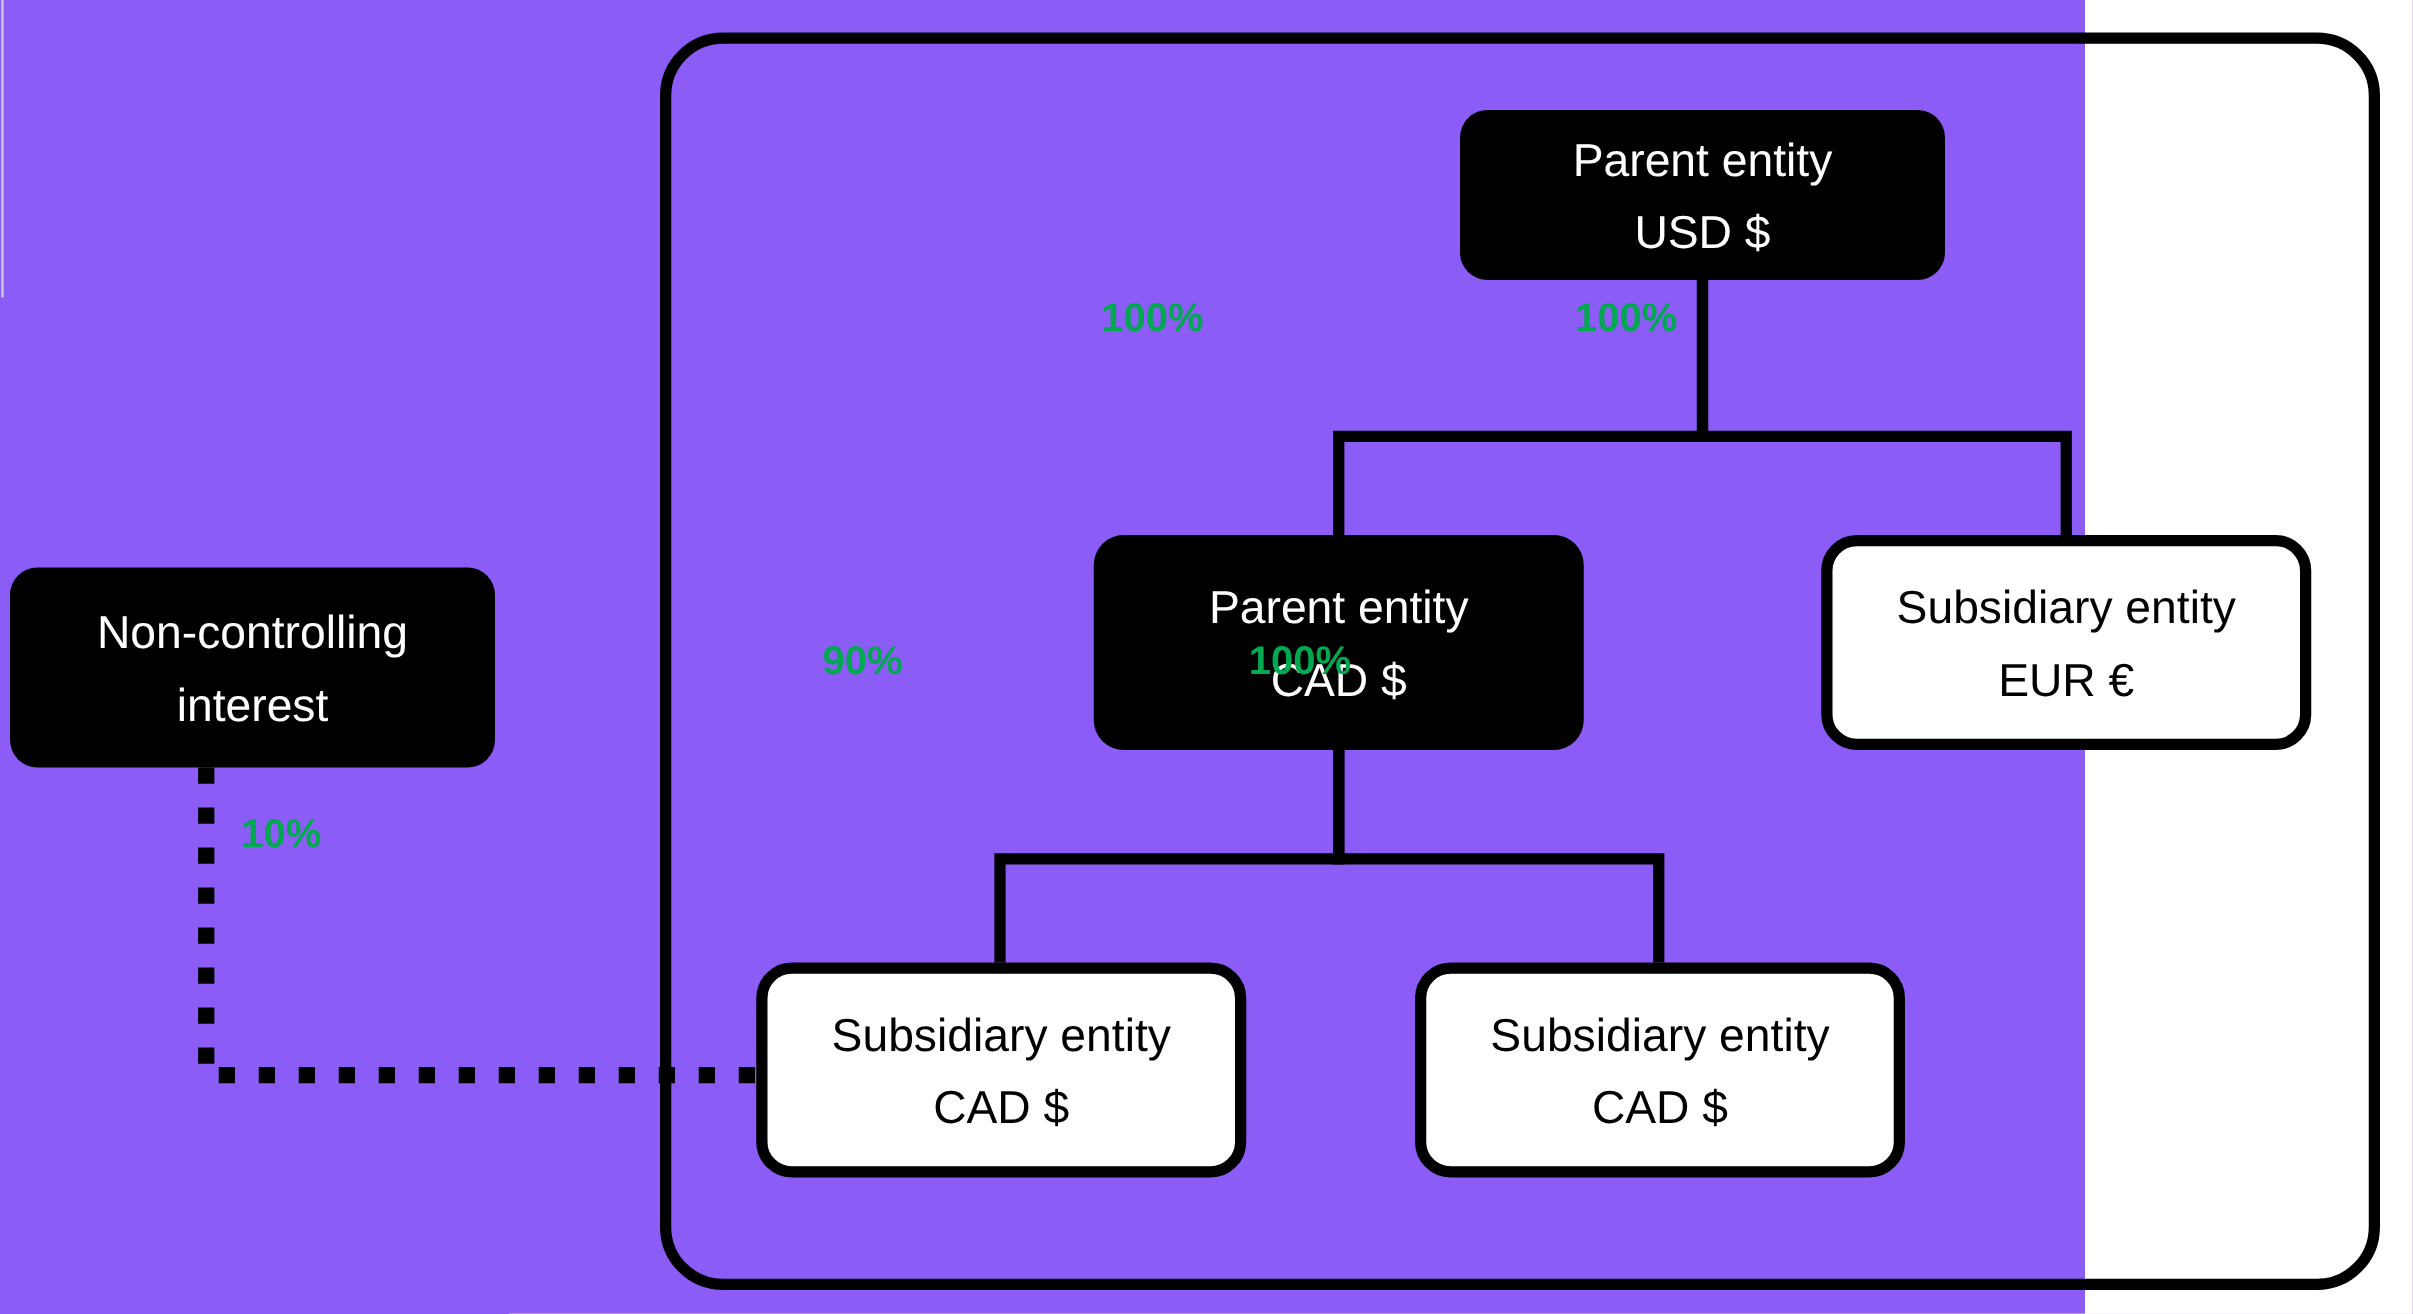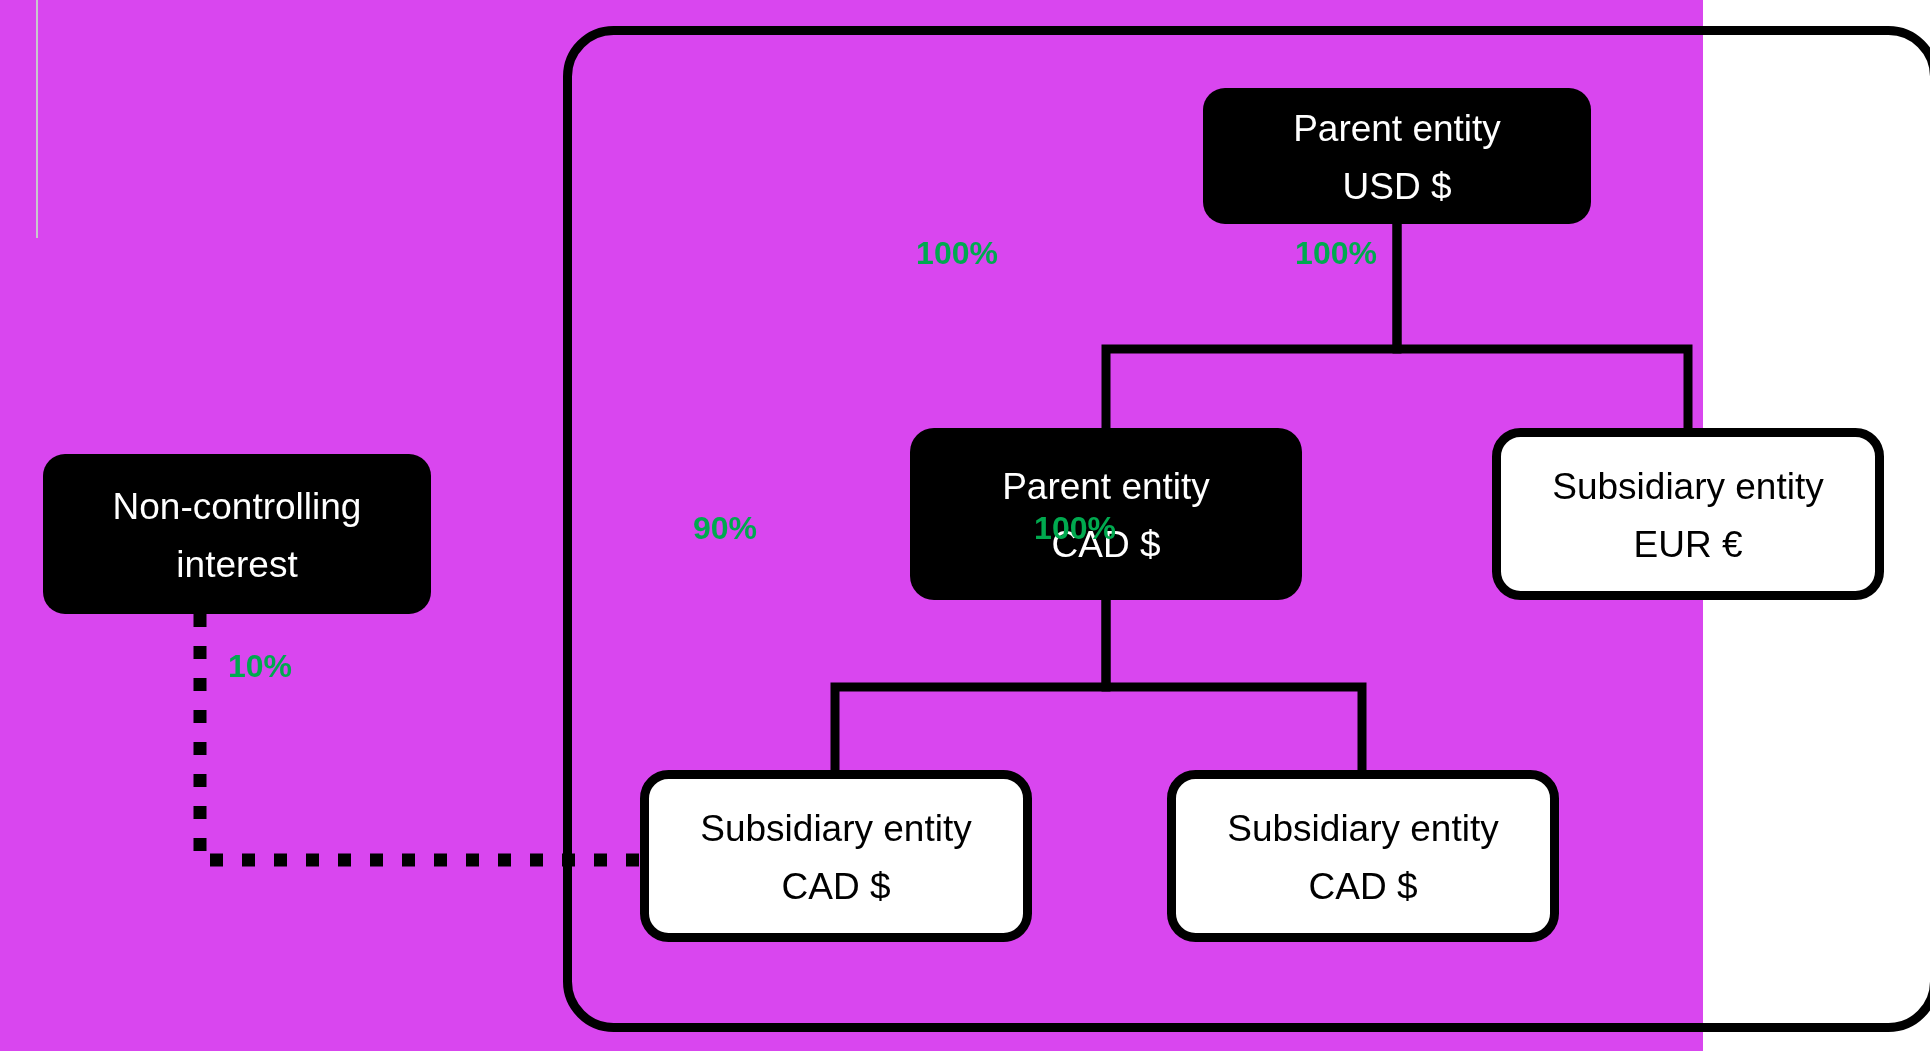--- a/index.html
+++ b/index.html
@@ -11,22 +11,21 @@
   body {
     width: 1930px;
     height: 1051px;
     font-family: "Liberation Sans", sans-serif;
     overflow: hidden;
   }
   #diagram-root {
     position: relative;
     width: 1668px;
     height: 1051px;
-    background: #d946ef;
-    padding-left: 35px;
+    background: #8b5cf6;
   }
   svg.diagram {
     display: block;
     width: 1930px;
     height: 1051px;
   }
   text {
     font-family: "Liberation Sans", sans-serif;
     font-size: 37px;
     text-anchor: middle;

